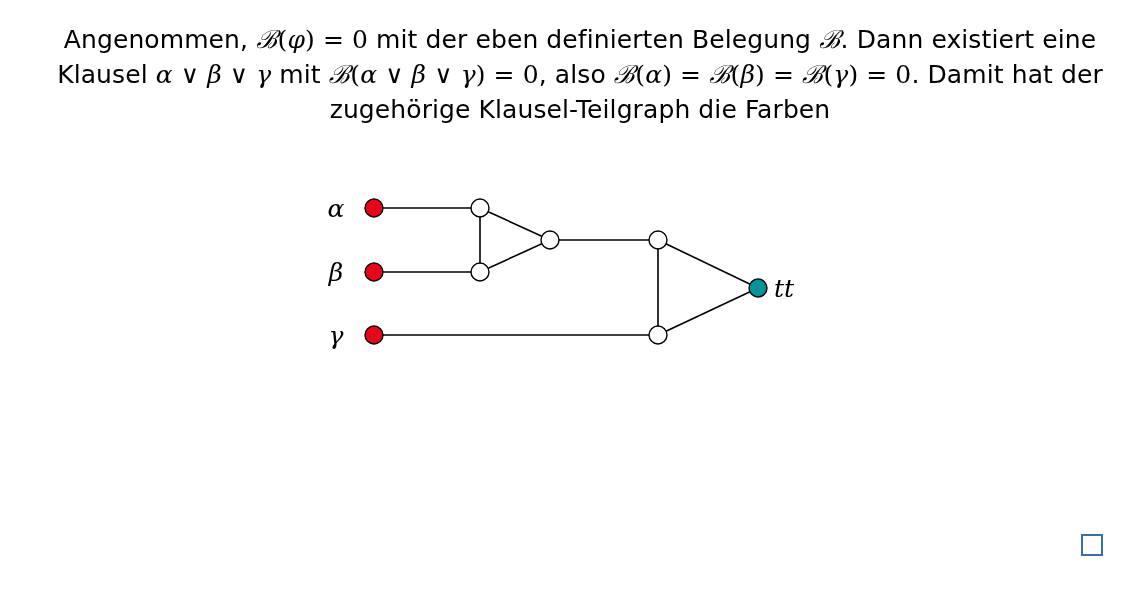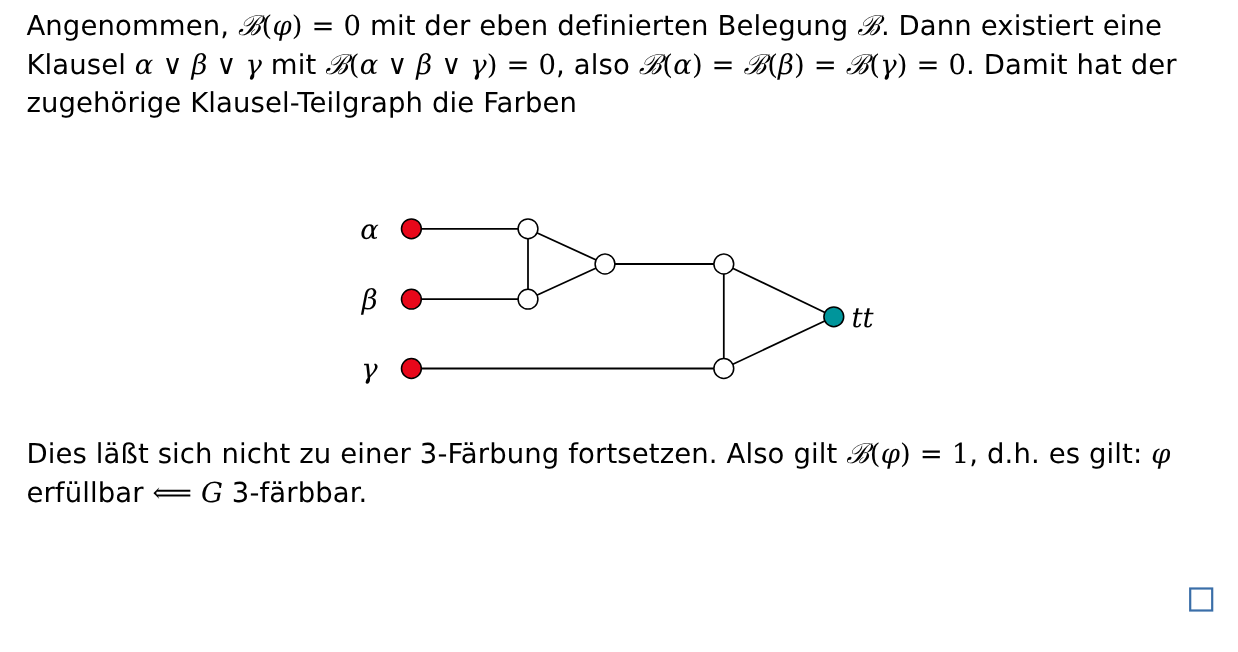--- a/index.html
+++ b/index.html
@@ -19,21 +19,22 @@
     position: relative;
     width: 1125px;
     height: 593px;
     box-sizing: border-box;
     padding: 0;
   }
   .para {
     font-size: 25px;
     line-height: 35px;
     letter-spacing: 0.1px;
-    margin: 0;
+    margin: 16px;
+    text-align: center;
   }
   #para-1 {
     position: absolute;
     left: 24px;
     top: 6px;
     width: 1080px;
   }
   #para-2 {
     position: absolute;
     left: 24px;
@@ -127,20 +128,17 @@
 
       <g>
         <text class="nodelabel" x="36" y="37" text-anchor="middle">α</text>
         <text class="nodelabel" x="36" y="101" text-anchor="middle">β</text>
         <text class="nodelabel" x="36" y="164" text-anchor="middle">γ</text>
         <text class="ttlabel" x="474" y="117" text-anchor="start">tt</text>
       </g>
     </svg>
   </div>
 
-  <div class="para" id="para-2">
-    Dies läßt sich nicht zu einer 3-Färbung fortsetzen. Also gilt <span class="cal">ℬ</span><span class="upright">(</span><span class="math">φ</span><span class="upright">) = 1</span>, d.h. es gilt: <span class="math">φ</span> erfüllbar <span class="upright">⟸</span> <span class="math">G</span> 3-färbbar.
-  </div>
 
 
   <div class="qed"></div>
 
 </div>
 
 </body></html>

